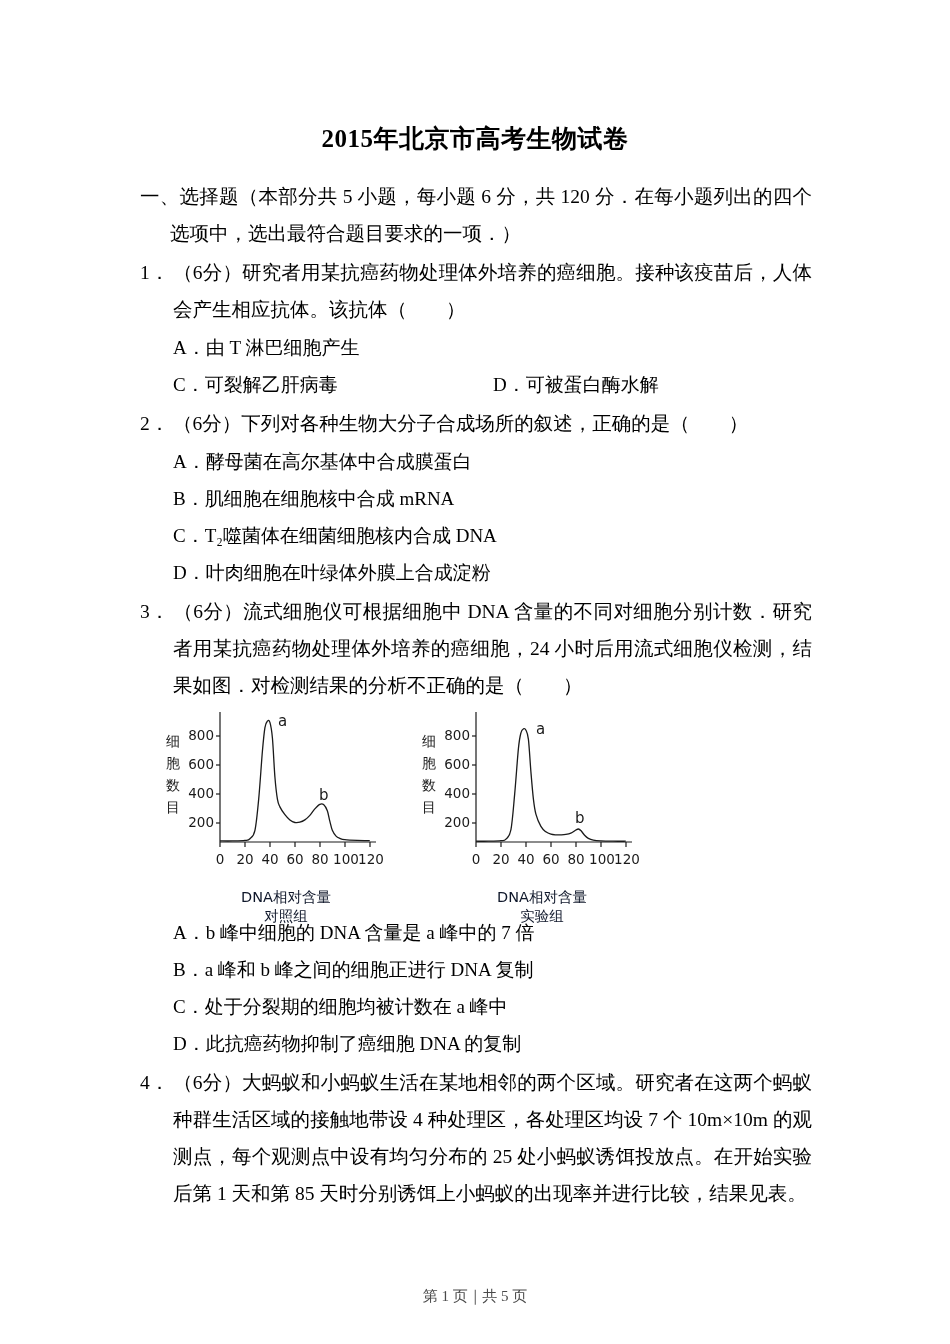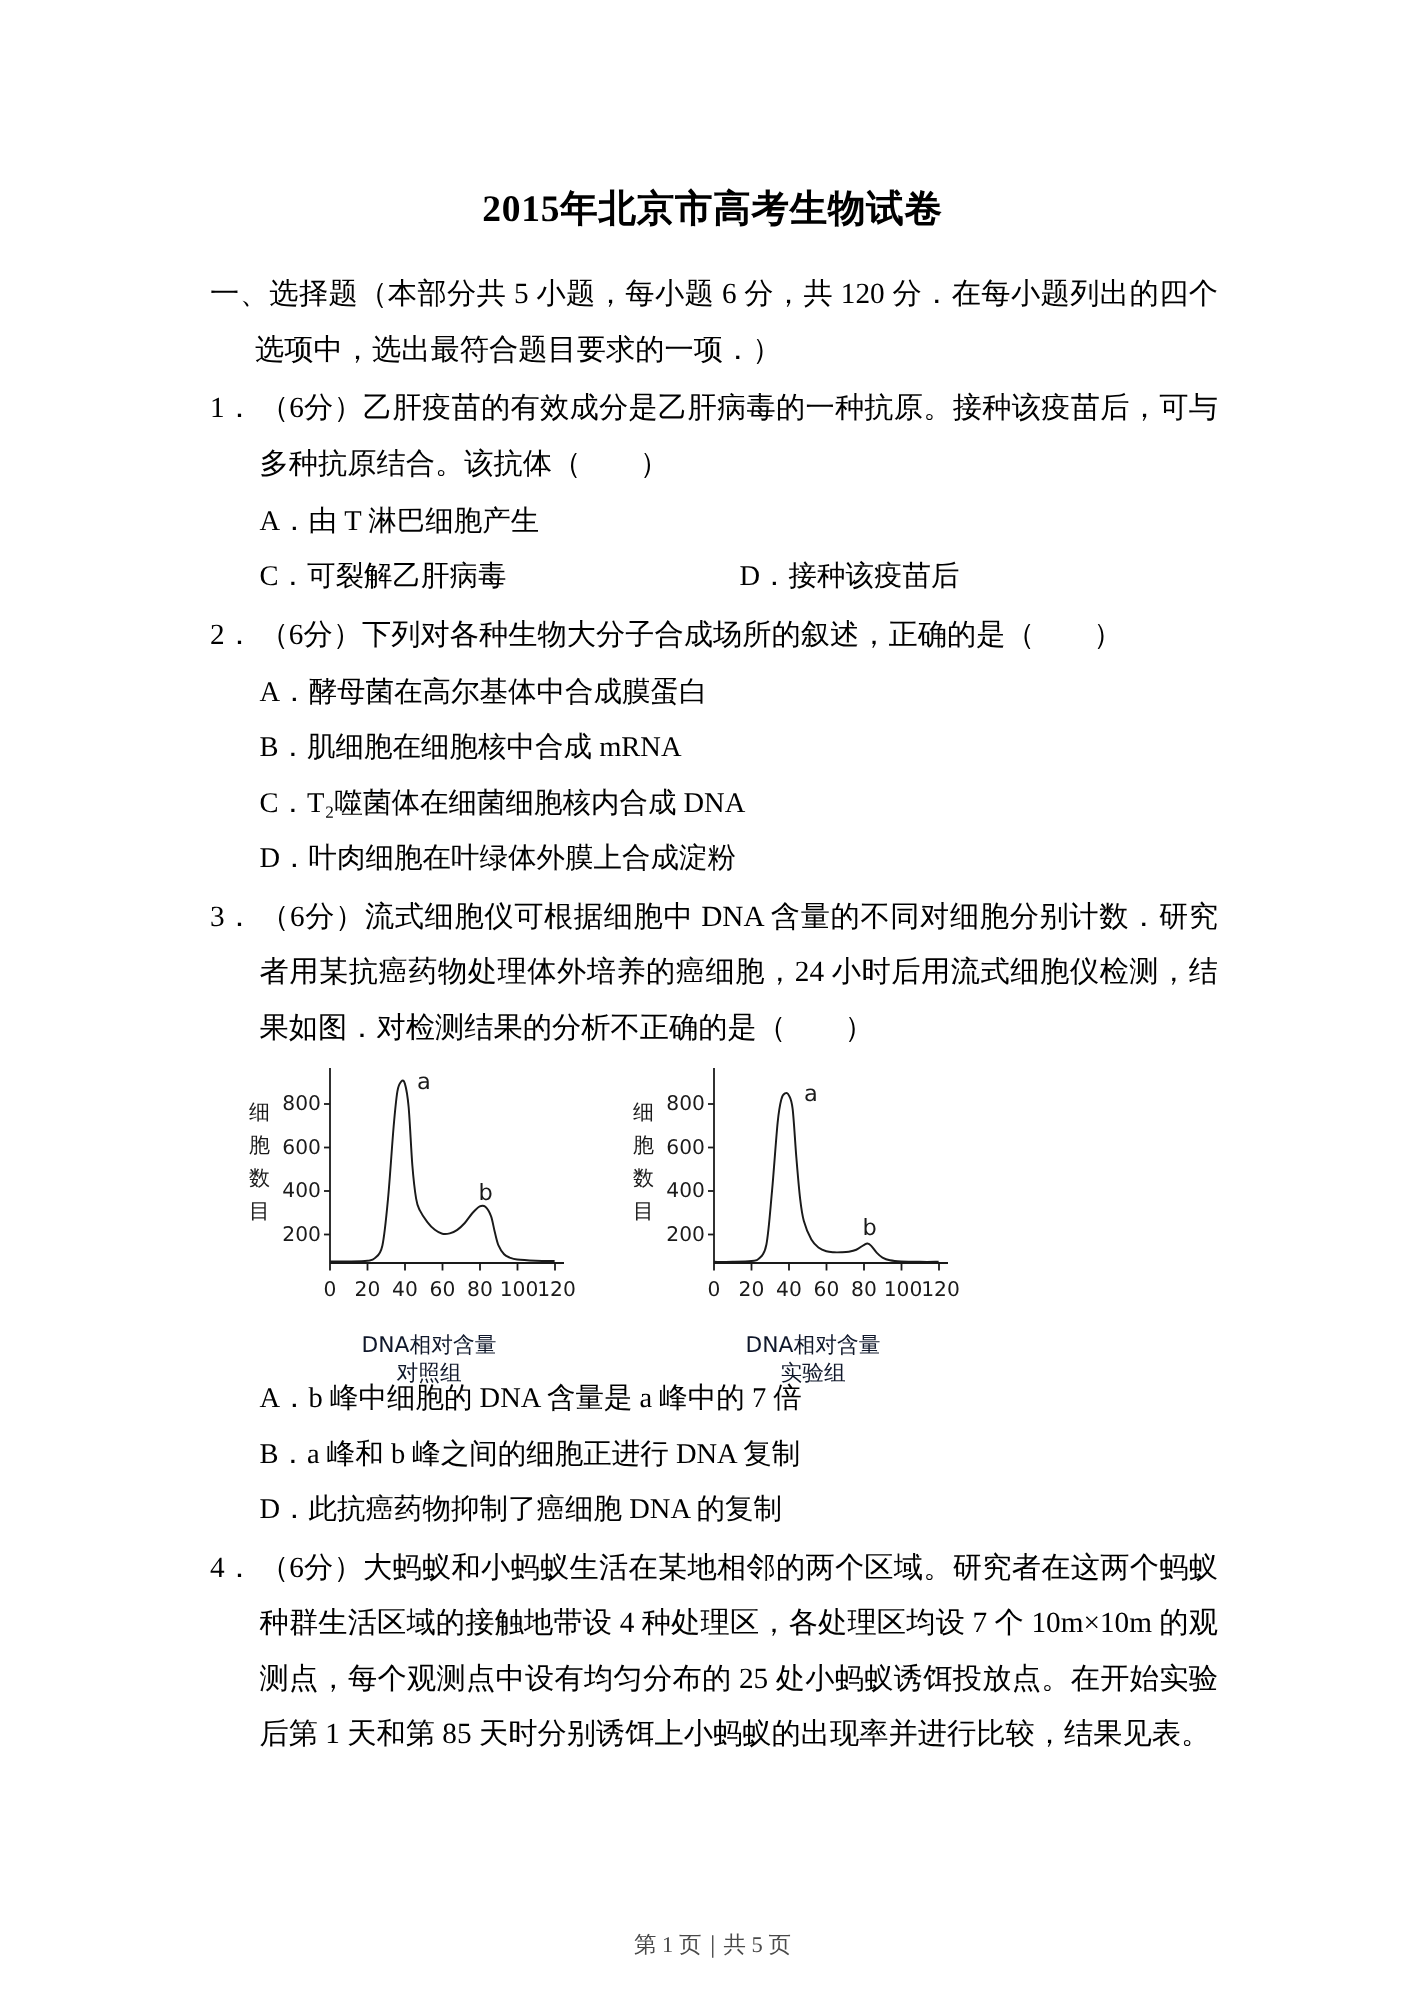--- a/index.html
+++ b/index.html
@@ -125,28 +125,28 @@
 <body>
 
 <div class="page">
 
   <h1 class="doc-title">2015年北京市高考生物试卷</h1>
 
   <div class="body-block">
 
     <p class="para section-head">一、选择题（本部分共 5 小题，每小题 6 分，共 120 分．在每小题列出的四个选项中，选出最符合题目要求的一项．）</p>
 
-    <p class="para qitem"><span class="qnum">1．</span><span>（6分）乙肝疫苗的有效成分是乙肝病毒的一种抗原。接种该疫苗后，可与多种抗原结合。该抗体（　　）</span></p>
+    <p class="para qitem"><span class="qnum">1．</span><span>（6分）研究者用某抗癌药物处理体外培养的癌细胞。接种该疫苗后，人体会产生相应抗体。该抗体（　　）</span></p>
     <div class="opts">
       <div class="opt-row">
         <span class="opt-cell left"><span class="opt-label">A．</span><span>由 T 淋巴细胞产生</span></span>
       </div>
       <div class="opt-row">
         <span class="opt-cell left"><span class="opt-label">C．</span><span>可裂解乙肝病毒</span></span>
-        <span class="opt-cell"><span class="opt-label">D．</span><span>接种该疫苗后</span></span>
+        <span class="opt-cell"><span class="opt-label">D．</span><span>可被蛋白酶水解</span></span>
       </div>
     </div>
 
     <p class="para qitem"><span class="qnum">2．</span><span>（6分）下列对各种生物大分子合成场所的叙述，正确的是（　　）</span></p>
     <div class="opts">
       <div class="opt-row">
         <span class="opt-cell"><span class="opt-label">A．</span><span>酵母菌在高尔基体中合成膜蛋白</span></span>
       </div>
       <div class="opt-row">
         <span class="opt-cell"><span class="opt-label">B．</span><span>肌细胞在细胞核中合成 mRNA</span></span>
@@ -257,20 +257,23 @@
     </div>
 
     <div class="opts">
       <div class="opt-row">
         <span class="opt-cell"><span class="opt-label">A．</span><span>b 峰中细胞的 DNA 含量是 a 峰中的 7 倍</span></span>
       </div>
       <div class="opt-row">
         <span class="opt-cell"><span class="opt-label">B．</span><span>a 峰和 b 峰之间的细胞正进行 DNA 复制</span></span>
       </div>
       <div class="opt-row">
+        <span class="opt-cell"><span class="opt-label">C．</span><span>处于分裂期的细胞均被计数在 a 峰中</span></span>
+      </div>
+      <div class="opt-row">
         <span class="opt-cell"><span class="opt-label">D．</span><span>此抗癌药物抑制了癌细胞 DNA 的复制</span></span>
       </div>
     </div>
 
     <p class="para qitem"><span class="qnum">4．</span><span>（6分）大蚂蚁和小蚂蚁生活在某地相邻的两个区域。研究者在这两个蚂蚁种群生活区域的接触地带设 4 种处理区，各处理区均设 7 个 10m×10m 的观测点，每个观测点中设有均匀分布的 25 处小蚂蚁诱饵投放点。在开始实验后第 1 天和第 85 天时分别诱饵上小蚂蚁的出现率并进行比较，结果见表。</span></p>
 
   </div>
 
   <div class="footer">第 1 页｜共 5 页</div>
 </div>

